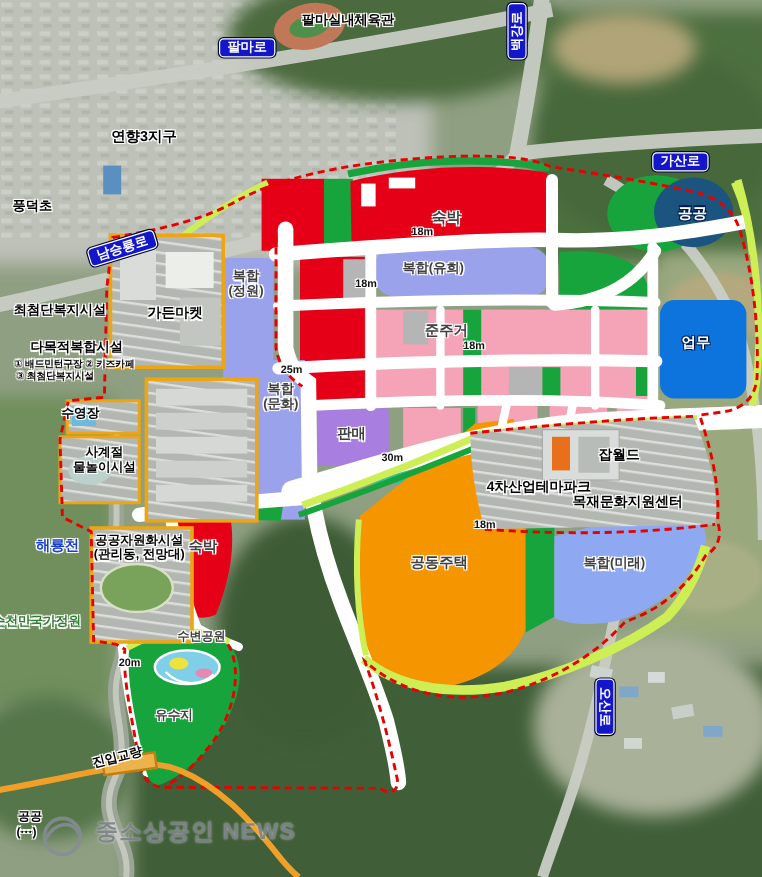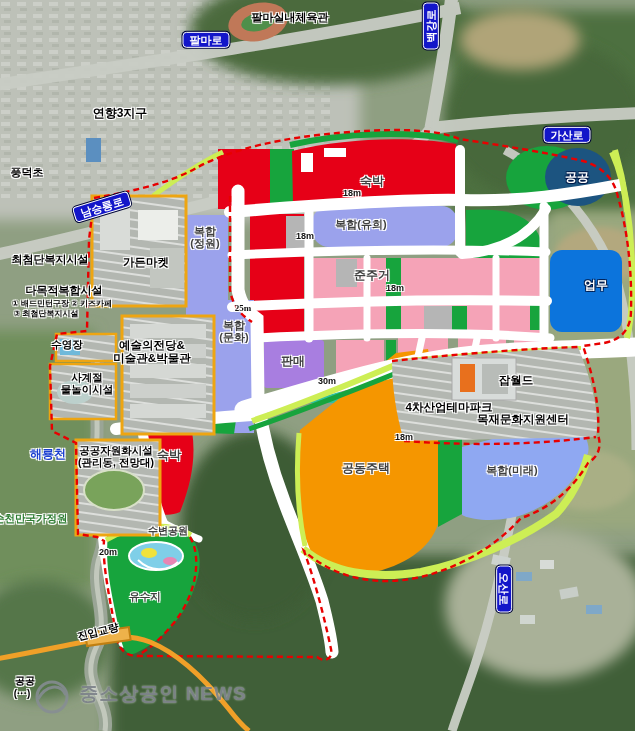--- a/index.html
+++ b/index.html
@@ -214,51 +214,49 @@
       <div class="lbl sign" style="left: 504px; top: 589px; transform: translate(-50%, -50%) rotate(90deg);">오산로</div>
       <div class="lbl fac halo" style="left: 290px; top: 17px; transform: translate(-50%, -50%);">팔마실내체육관</div>
       <div class="lbl fac halo" style="left: 120px; top: 114px; font-size: 12px; transform: translate(-50%, -50%);">연향3지구</div>
       <div class="lbl fac halo" style="left: 27px; top: 172px; transform: translate(-50%, -50%);">풍덕초</div>
       <div class="lbl zone halo" style="left: 372px; top: 182px; transform: translate(-50%, -50%);">숙박</div>
       <div class="lbl zone-light" style="left: 577px; top: 178px; transform: translate(-50%, -50%);">공공</div>
       <div class="lbl zone halo" style="left: 361px; top: 224px; font-size: 11px; transform: translate(-50%, -50%);">복합(유희)</div>
       <div class="lbl zone halo" style="left: 205px; top: 237px; font-size: 11px; transform: translate(-50%, -50%);">복합
 (정원)</div>
       <div class="lbl zone halo" style="left: 372px; top: 276px; transform: translate(-50%, -50%);">준주거</div>
-      <div class="lbl zone-light" style="left: 596px; top: 286px; transform: translate(-50%, -50%); text-align: center;">업무</div>
+      <div class="lbl zone-light" style="left: 580px; top: 286px; transform: translate(-50%, -50%); text-align: center;">업무</div>
       <div class="lbl zone halo" style="left: 234px; top: 331px; font-size: 11px; transform: translate(-50%, -50%);">복합
 (문화)</div>
       <div class="lbl zone halo" style="left: 293px; top: 362px; transform: translate(-50%, -50%);">판매</div>
       <div class="lbl zone halo" style="left: 366px; top: 469px; transform: translate(-50%, -50%);">공동주택</div>
       <div class="lbl zone halo" style="left: 512px; top: 470px; font-size: 11px; transform: translate(-50%, -50%); text-align: center;">복합(미래)</div>
       <div class="lbl zone halo" style="left: 169px; top: 456px; transform: translate(-50%, -50%);">숙박</div>
       <div class="lbl zone halo" style="left: 168px; top: 531px; font-size: 10px; transform: translate(-50%, -50%);">수변공원</div>
       <div class="lbl zone halo" style="left: 145px; top: 597px; font-size: 10.5px; transform: translate(-50%, -50%);">유수지</div>
       <div class="lbl fac halo" style="left: 50px; top: 259px; transform: translate(-50%, -50%);">최첨단복지시설</div>
       <div class="lbl fac halo" style="left: 64px; top: 290px; transform: translate(-50%, -50%);">다목적복합시설</div>
       <div class="lbl fac-sm halo" style="left: 62px; top: 304px; transform: translate(-50%, -50%);">① 배드민턴구장  ② 키즈카페</div>
       <div class="lbl fac-sm halo" style="left: 46px; top: 314px; transform: translate(-50%, -50%);">③ 최첨단복지시설</div>
       <div class="lbl fac halo" style="left: 146px; top: 262px; font-size: 11.5px; transform: translate(-50%, -50%);">가든마켓</div>
       <div class="lbl fac halo" style="left: 67px; top: 345px; font-size: 10.5px; transform: translate(-50%, -50%);">수영장</div>
       <div class="lbl fac halo" style="left: 87px; top: 384px; font-size: 10.5px; transform: translate(-50%, -50%);">사계절
 물놀이시설</div>
       <div class="lbl fac halo" style="left: 116px; top: 457px; font-size: 10.5px; transform: translate(-50%, -50%);">공공자원화시설
 (관리동, 전망대)</div>
-      <div class="lbl fac halo" style="left: 152px; top: 352px; font-size: 11.5px; transform: translate(-50%, -50%);">예술의전당&amp;
-미술관&amp;박물관</div>
       <div class="lbl fac halo" style="left: 516px; top: 380px; font-size: 11.5px; transform: translate(-50%, -50%);">잡월드</div>
       <div class="lbl fac halo" style="left: 449px; top: 407px; font-size: 11.5px; transform: translate(-50%, -50%);">4차산업테마파크</div>
       <div class="lbl fac halo" style="left: 523px; top: 419px; font-size: 11.5px; transform: translate(-50%, -50%);">목재문화지원센터</div>
       <div class="lbl fac halo" style="left: 98px; top: 632px; font-size: 10.5px; transform: translate(-50%, -50%) rotate(-14deg);">진입교량</div>
       <div class="lbl river halo" style="left: 48px; top: 455px; transform: translate(-50%, -50%);">해룡천</div>
       <div class="lbl park halo" style="left: -6px; top: 519px; transform: translate(0px, -50%);">순천만국가정원</div>
       <div class="lbl wm halo" style="left: 352px; top: 193px; transform: translate(-50%, -50%);">18m</div>
       <div class="lbl wm halo" style="left: 305px; top: 236px; transform: translate(-50%, -50%);">18m</div>
       <div class="lbl wm halo" style="left: 395px; top: 288px; transform: translate(-50%, -50%);">18m</div>
-      <div class="lbl wm halo" style="left: 243px; top: 308px; transform: translate(-50%, -50%); font-family: Liberation Serif, serif;">25m</div>
+      <div class="lbl wm halo" style="left: 243px; top: 308px; transform: translate(-50%, -50%);">25m</div>
       <div class="lbl wm halo" style="left: 327px; top: 381px; transform: translate(-50%, -50%);">30m</div>
       <div class="lbl wm halo" style="left: 404px; top: 437px; transform: translate(-50%, -50%);">18m</div>
       <div class="lbl wm halo" style="left: 108px; top: 552px; transform: translate(-50%, -50%);">20m</div>
       <div class="lbl fac halo" style="left: 25px; top: 681px; font-size: 10px; transform: translate(-50%, -50%);">공공</div>
       <div class="lbl fac halo" style="left: 22px; top: 694px; font-size: 10px; transform: translate(-50%, -50%);">(···)</div>
       <div class="lbl watermark" style="left: 163px; top: 694px; transform: translate(-50%, -50%);">중소상공인 NEWS</div>
     </div>
 </div>
 
 </body></html>

